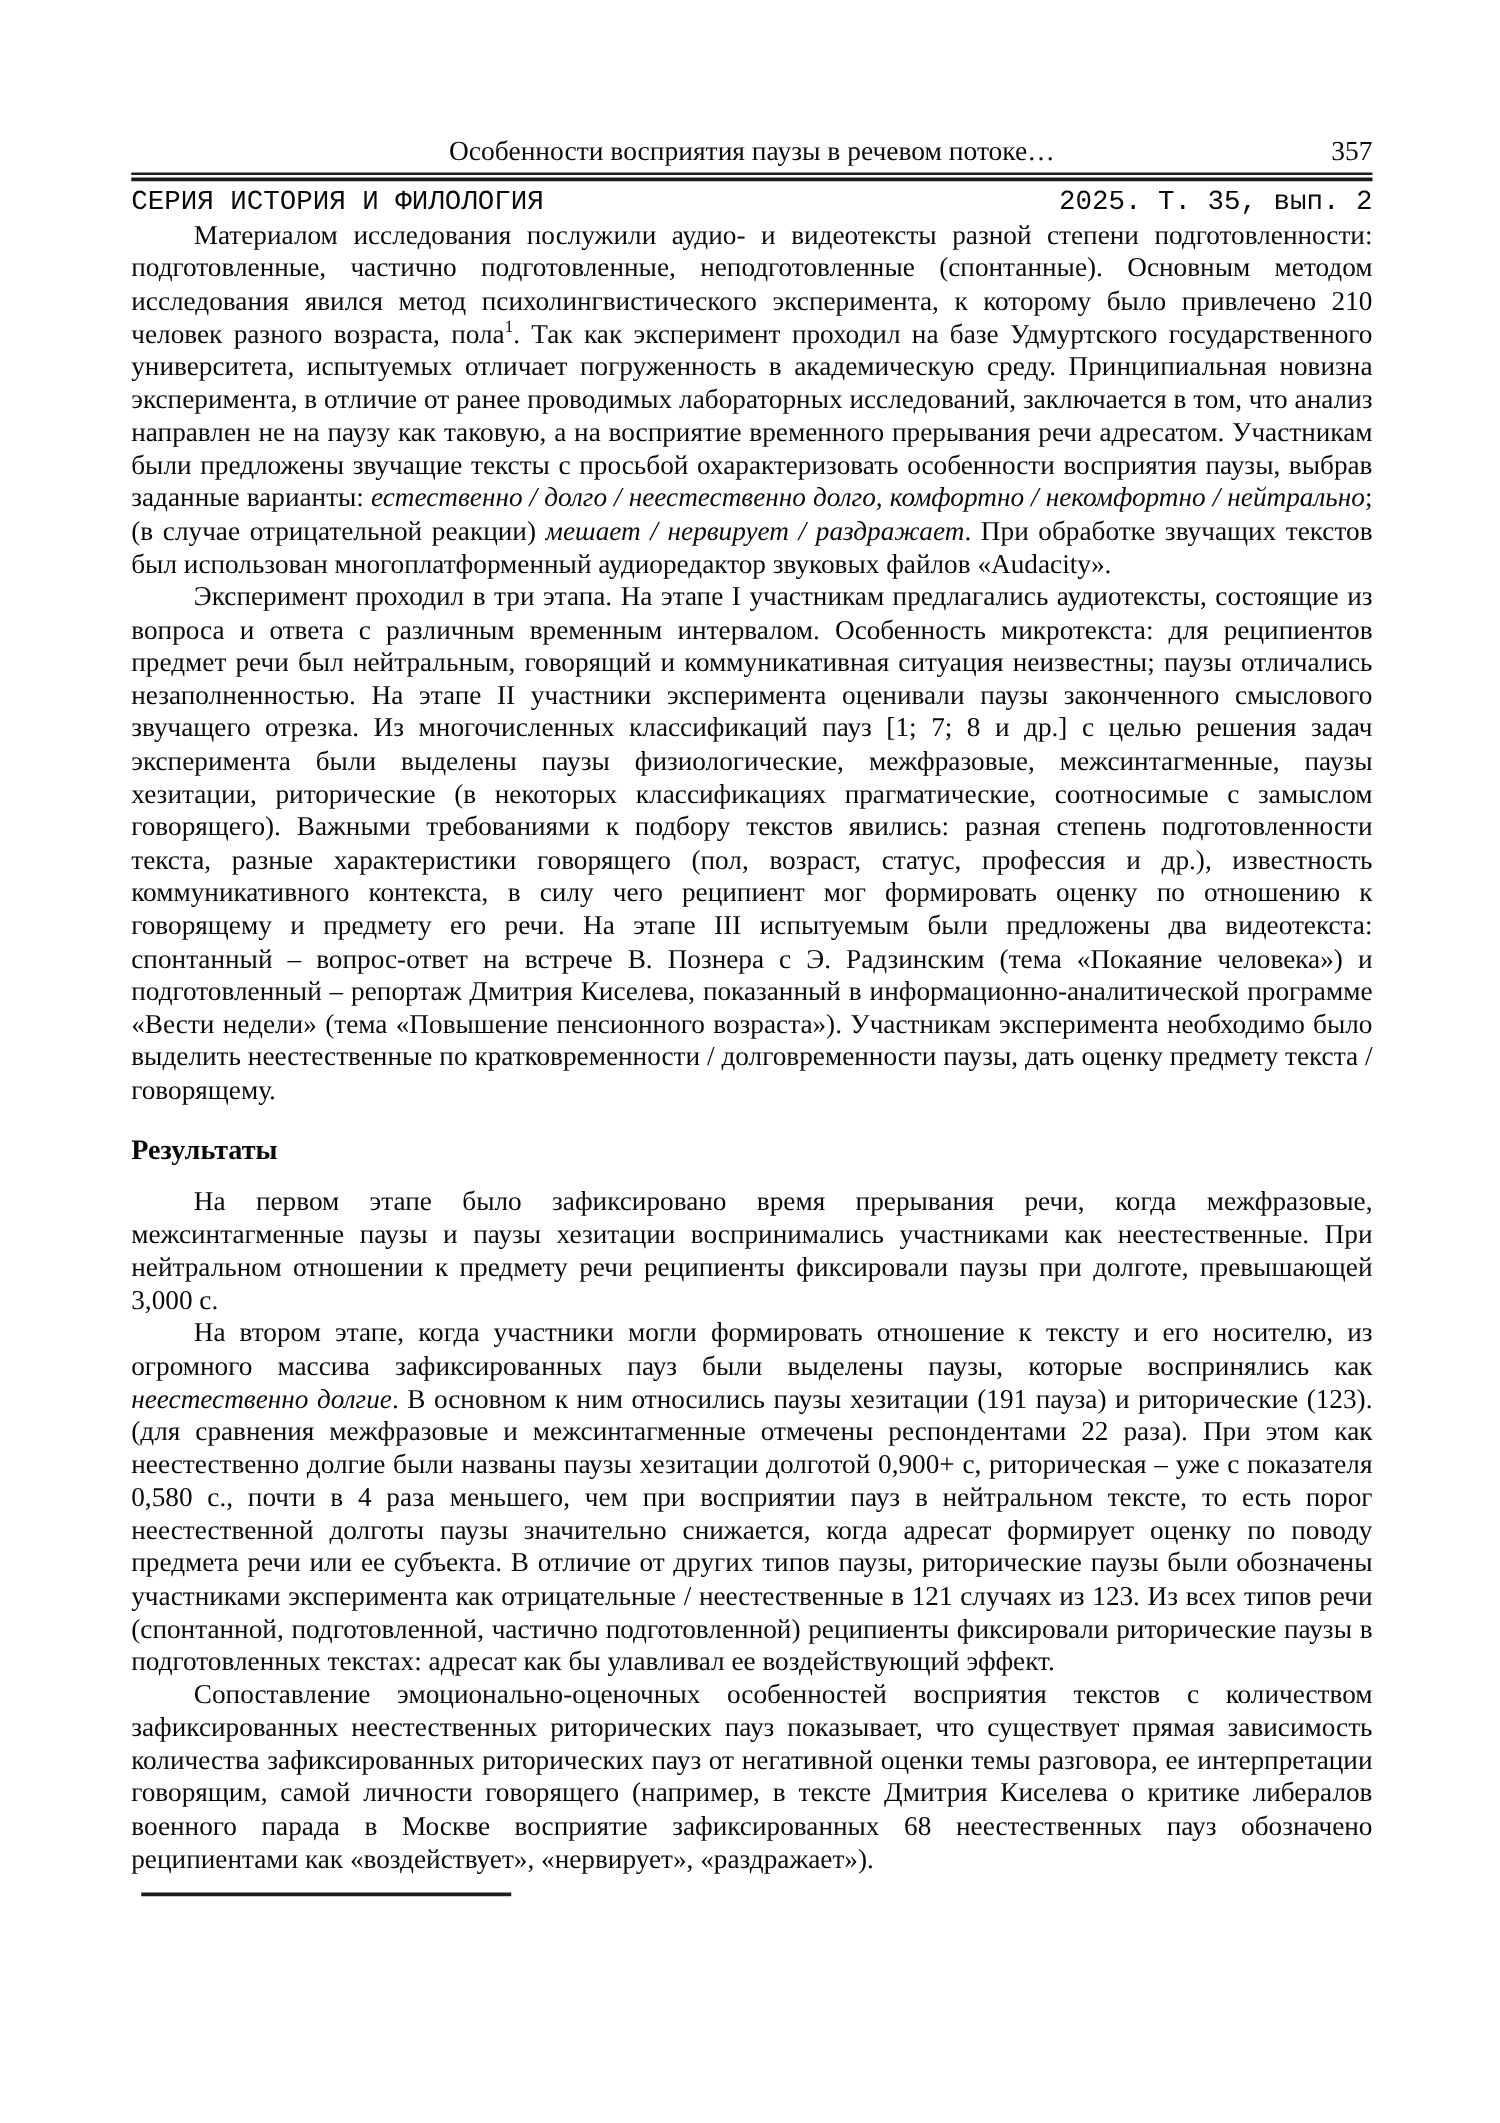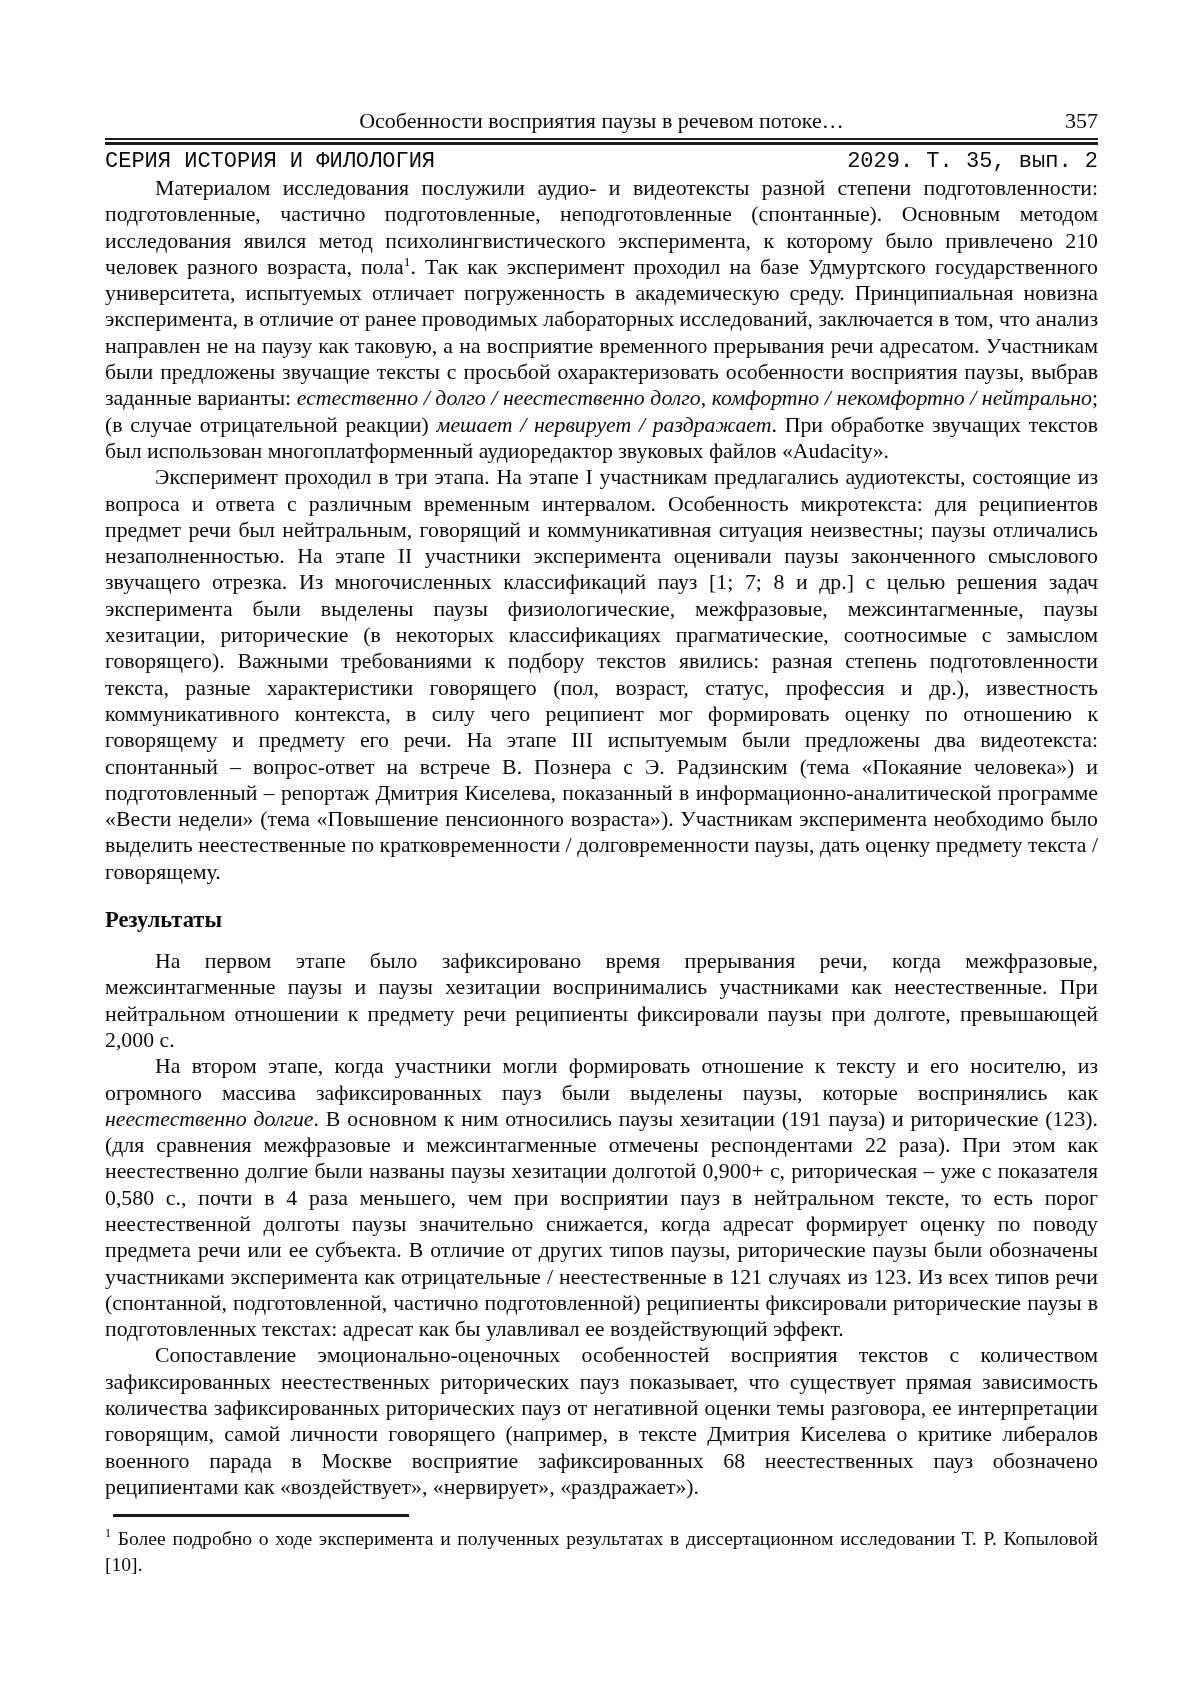--- a/index.html
+++ b/index.html
@@ -80,32 +80,31 @@
 <div class="page">
 
   <header>
     <div class="runhead-row1">
       <span class="runhead-title">Особенности восприятия паузы в речевом потоке…</span>
       <span class="page-number">357</span>
     </div>
     <div class="head-rule"></div>
     <div class="runhead-row2">
       <span>СЕРИЯ ИСТОРИЯ И ФИЛОЛОГИЯ</span>
-      <span>2029. Т. 35, вып. 2</span>
+      <span>2025. Т. 35, вып. 2</span>
     </div>
   </header>
 
   <main>
     <p class="body-par">Материалом исследования послужили аудио- и видеотексты разной степени подготовленности: подготовленные, частично подготовленные, неподготовленные (спонтанные). Основным методом исследования явился метод психолингвистического эксперимента, к которому было привлечено 210 человек разного возраста, пола<sup>1</sup>. Так как эксперимент проходил на базе Удмуртского государственного университета, испытуемых отличает погруженность в академическую среду. Принципиальная новизна эксперимента, в отличие от ранее проводимых лабораторных исследований, заключается в том, что анализ направлен не на паузу как таковую, а на восприятие временного прерывания речи адресатом. Участникам были предложены звучащие тексты с просьбой охарактеризовать особенности восприятия паузы, выбрав заданные варианты: <i>естественно / долго / неестественно долго, комфортно / некомфортно / нейтрально</i>; (в случае отрицательной реакции) <i>мешает / нервирует / раздражает</i>. При обработке звучащих текстов был использован многоплатформенный аудиоредактор звуковых файлов «Audacity».</p>
     <p class="body-par">Эксперимент проходил в три этапа. На этапе I участникам предлагались аудиотексты, состоящие из вопроса и ответа с различным временным интервалом. Особенность микротекста: для реципиентов предмет речи был нейтральным, говорящий и коммуникативная ситуация неизвестны; паузы отличались незаполненностью. На этапе II участники эксперимента оценивали паузы законченного смыслового звучащего отрезка. Из многочисленных классификаций пауз [1; 7; 8 и др.] с целью решения задач эксперимента были выделены паузы физиологические, межфразовые, межсинтагменные, паузы хезитации, риторические (в некоторых классификациях прагматические, соотносимые с замыслом говорящего). Важными требованиями к подбору текстов явились: разная степень подготовленности текста, разные характеристики говорящего (пол, возраст, статус, профессия и др.), известность коммуникативного контекста, в силу чего реципиент мог формировать оценку по отношению к говорящему и предмету его речи. На этапе III испытуемым были предложены два видеотекста: спонтанный – вопрос-ответ на встрече В. Познера с Э. Радзинским (тема «Покаяние человека») и подготовленный – репортаж Дмитрия Киселева, показанный в информационно-аналитической программе «Вести недели» (тема «Повышение пенсионного возраста»). Участникам эксперимента необходимо было выделить неестественные по кратковременности / долговременности паузы, дать оценку предмету текста / говорящему.</p>
 
     <h2 class="section-heading results">Результаты</h2>
-    <p class="body-par">На первом этапе было зафиксировано время прерывания речи, когда межфразовые, межсинтагменные паузы и паузы хезитации воспринимались участниками как неестественные. При нейтральном отношении к предмету речи реципиенты фиксировали паузы при долготе, превышающей 2,000 с.</p>
+    <p class="body-par">На первом этапе было зафиксировано время прерывания речи, когда межфразовые, межсинтагменные паузы и паузы хезитации воспринимались участниками как неестественные. При нейтральном отношении к предмету речи реципиенты фиксировали паузы при долготе, превышающей 3,000 с.</p>
     <p class="body-par">На втором этапе, когда участники могли формировать отношение к тексту и его носителю, из огромного массива зафиксированных пауз были выделены паузы, которые воспринялись как <i>неестественно долгие</i>. В основном к ним относились паузы хезитации (191 пауза) и риторические (123). (для сравнения межфразовые и межсинтагменные отмечены респондентами 22 раза). При этом как неестественно долгие были названы паузы хезитации долготой 0,900+ с, риторическая – уже с показателя 0,580 с., почти в 4 раза меньшего, чем при восприятии пауз в нейтральном тексте, то есть порог неестественной долготы паузы значительно снижается, когда адресат формирует оценку по поводу предмета речи или ее субъекта. В отличие от других типов паузы, риторические паузы были обозначены участниками эксперимента как отрицательные / неестественные в 121 случаях из 123. Из всех типов речи (спонтанной, подготовленной, частично подготовленной) реципиенты фиксировали риторические паузы в подготовленных текстах: адресат как бы улавливал ее воздействующий эффект.</p>
     <p class="body-par">Сопоставление эмоционально-оценочных особенностей восприятия текстов с количеством зафиксированных неестественных риторических пауз показывает, что существует прямая зависимость количества зафиксированных риторических пауз от негативной оценки темы разговора, ее интерпретации говорящим, самой личности говорящего (например, в тексте Дмитрия Киселева о критике либералов военного парада в Москве восприятие зафиксированных 68 неестественных пауз обозначено реципиентами как «воздействует», «нервирует», «раздражает»).</p>
   </main>
 
   <footer>
     <div class="footnote-rule"></div>
-    <p class="footnote"><sup>1</sup><span> Более подробно о ходе эксперимента и полученных результатах в диссертационном исследовании Т. Р. Копыловой [10].</span></p>
   </footer>
 
 </div>
 
 </body></html>

